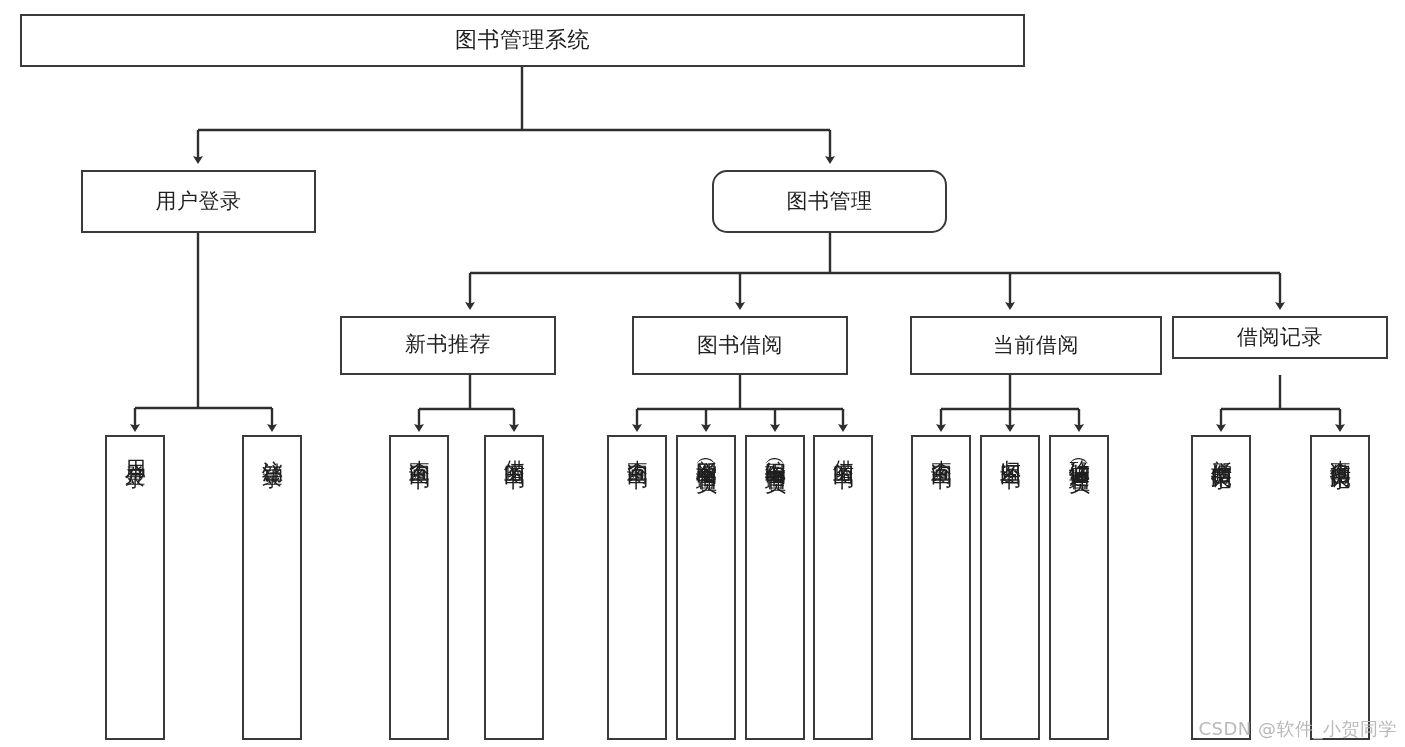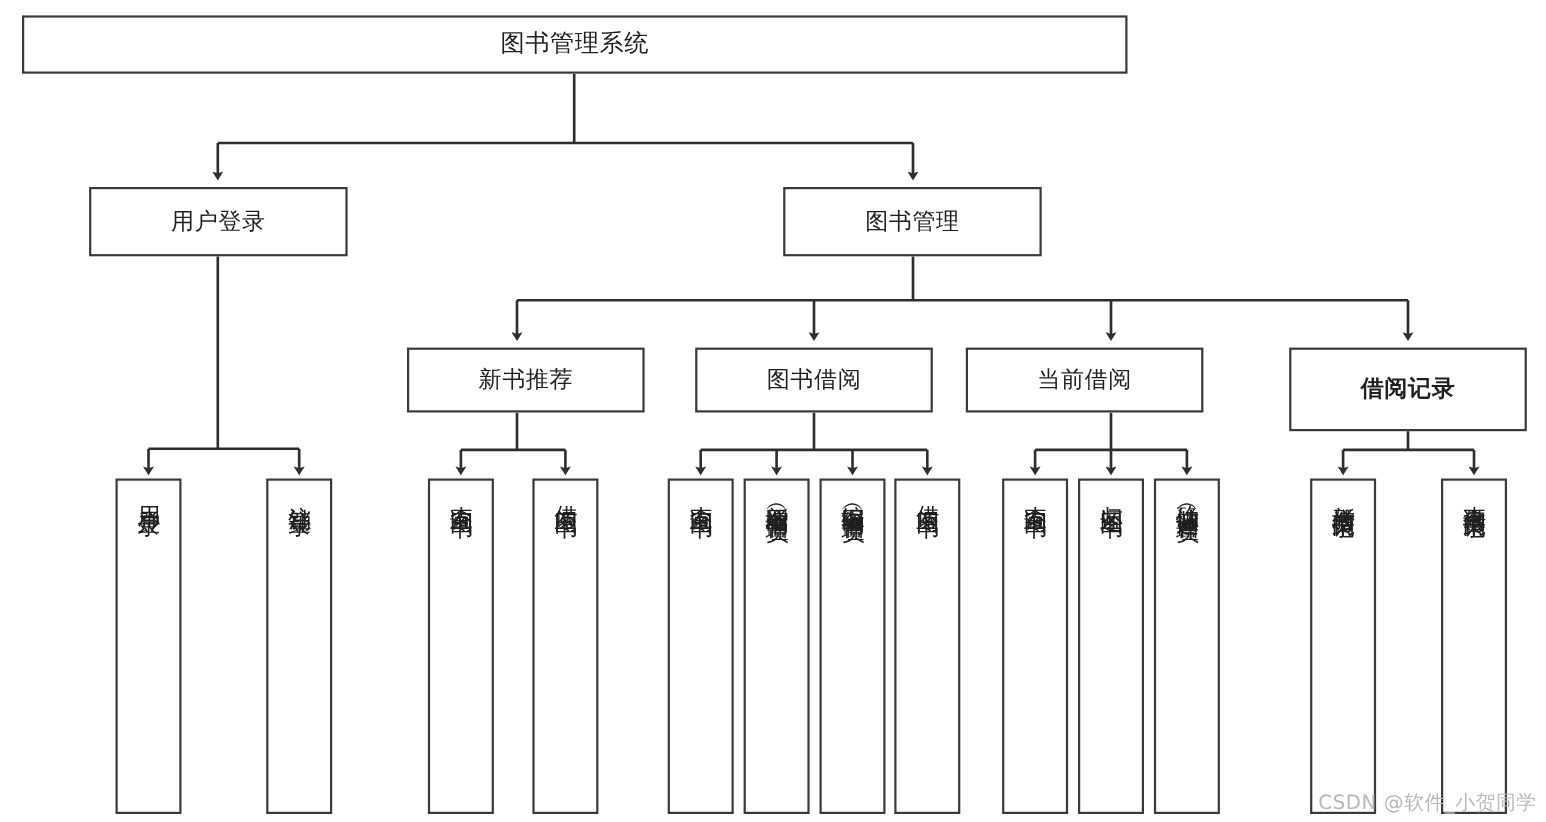--- a/index.html
+++ b/index.html
@@ -129,34 +129,34 @@
     </g>
   </svg>
 
   <div class="node horiz root" style="left:20px; top:14px; width:1005px; height:53px;">
     <span class="label">图书管理系统</span>
   </div>
 
   <div class="node horiz" style="left:81px; top:170px; width:235px; height:63px;">
     <span class="label">用户登录</span>
   </div>
-  <div class="node horiz" style="left:712px; top:170px; width:235px; height:63px;">
+  <div class="node horiz" style="left:712px; top:170px; width:235px; height:63px;border-radius:15px;">
     <span class="label">图书管理</span>
   </div>
 
-  <div class="node horiz" style="left:370px; top:316px; width:216px; height:59px;">
+  <div class="node horiz" style="left:340px; top:316px; width:216px; height:59px;font-family:Liberation Mono, monospace;">
     <span class="label">新书推荐</span>
   </div>
   <div class="node horiz" style="left:632px; top:316px; width:216px; height:59px;font-family:Liberation Serif, serif;">
     <span class="label">图书借阅</span>
   </div>
-  <div class="node horiz" style="left:878px; top:316px; width:216px; height:59px;">
+  <div class="node horiz" style="left:910px; top:316px; width:252px; height:59px;">
     <span class="label">当前借阅</span>
   </div>
-  <div class="node horiz" style="left:1172px; top:316px; width:216px; height:76px;font-weight:bold;">
+  <div class="node horiz" style="left:1172px; top:316px; width:216px; height:43px;">
     <span class="label">借阅记录</span>
   </div>
 
   <div class="node vert" style="left:105px; top:435px; width:60px; height:305px;">
     <span class="label">用户登录</span>
   </div>
   <div class="node vert" style="left:242px; top:435px; width:60px; height:305px;">
     <span class="label">注销登录</span>
   </div>
 

